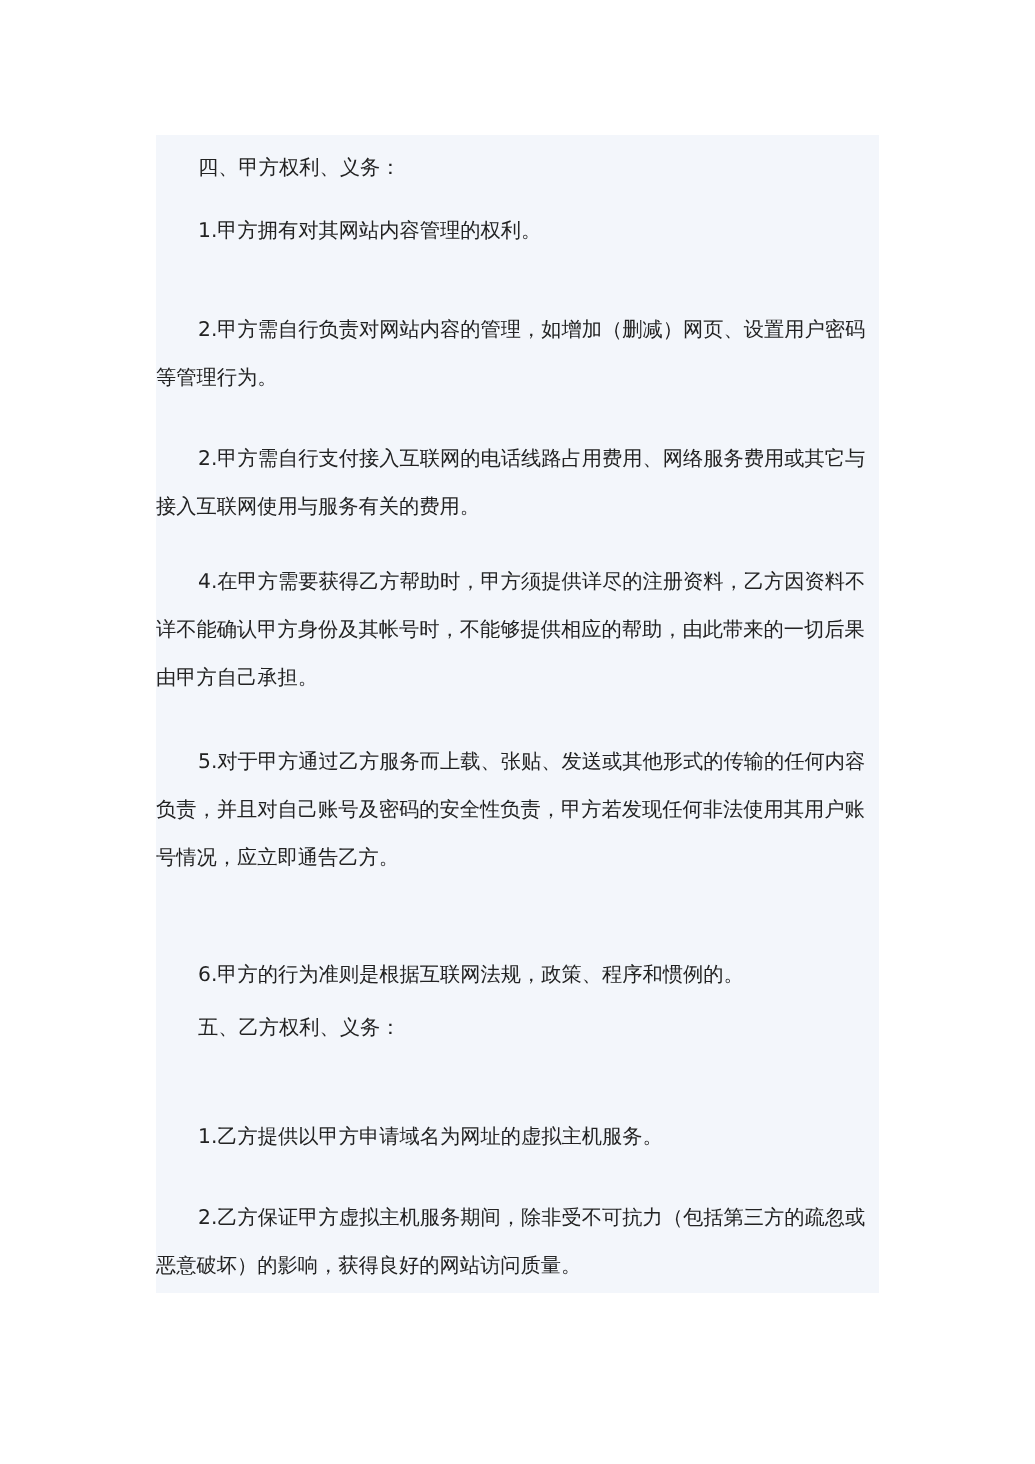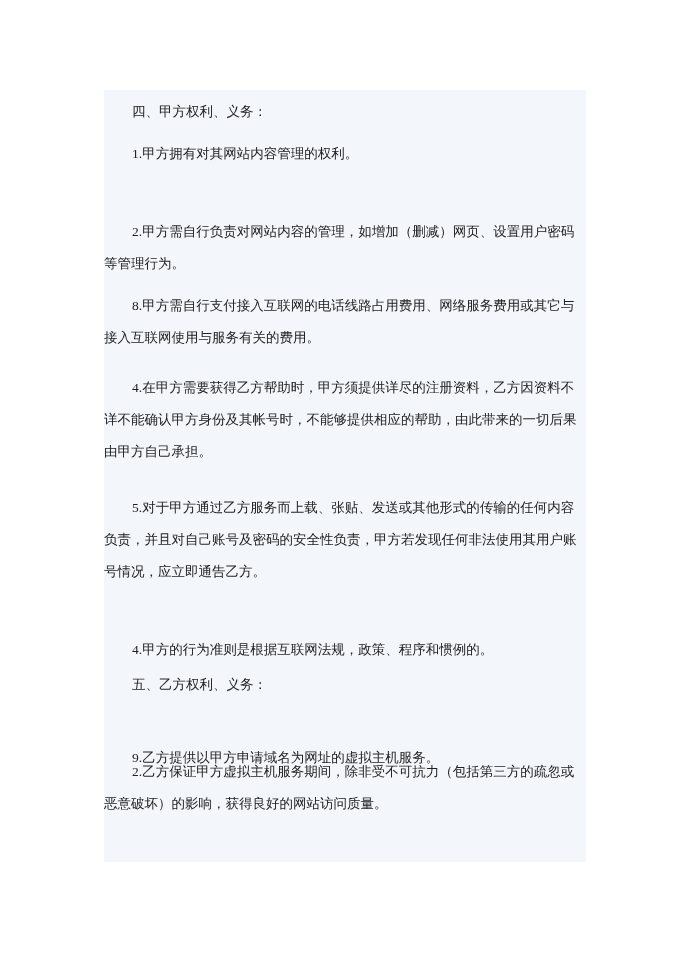--- a/index.html
+++ b/index.html
@@ -1,28 +1,28 @@
 <!DOCTYPE html>
 <html><head>
 <meta charset="utf-8">
 <style>
   html, body { margin:0; padding:0; background:#ffffff; }
   body { width:690px; height:976px; position:relative; overflow:hidden;
          font-family: "DejaVu Sans", "Liberation Sans", sans-serif; color:#222; }
   .box { position:absolute; left:104px; top:90px; width:482px; height:772px; background:#f3f6fb; }
-  .para { position:absolute; left:104px; width:482px; font-size:13.5px; line-height:32px; margin:0;font-family:Liberation Serif, serif; }
+  .para { position:absolute; left:104px; width:482px; font-size:13.5px; line-height:32px; margin:0; }
   .para .ind { display:inline-block; width:28px; }
 </style>
 </head>
 <body>
 
 <div class="box"></div>
 
 <p class="para" style="top:96px"><span class="ind"></span><span>四、甲方权利、义务：</span></p>
 <p class="para" style="top:138px"><span class="ind"></span><span>1.甲方拥有对其网站内容管理的权利。</span></p>
-<p class="para" style="top:216px"><span class="ind"></span><span>2.甲方需自行负责对网站内容的管理，如增加（删减）网页、设置用户密码等管理行为。</span></p>
-<p class="para" style="top:290px"><span class="ind"></span><span>8.甲方需自行支付接入互联网的电话线路占用费用、网络服务费用或其它与接入互联网使用与服务有关的费用。</span></p>
+<p class="para" style="top:204px"><span class="ind"></span><span>2.甲方需自行负责对网站内容的管理，如增加（删减）网页、设置用户密码等管理行为。</span></p>
+<p class="para" style="top:290px"><span class="ind"></span><span>2.甲方需自行支付接入互联网的电话线路占用费用、网络服务费用或其它与接入互联网使用与服务有关的费用。</span></p>
 <p class="para" style="top:372px"><span class="ind"></span><span>4.在甲方需要获得乙方帮助时，甲方须提供详尽的注册资料，乙方因资料不详不能确认甲方身份及其帐号时，不能够提供相应的帮助，由此带来的一切后果由甲方自己承担。</span></p>
 <p class="para" style="top:492px"><span class="ind"></span><span>5.对于甲方通过乙方服务而上载、张贴、发送或其他形式的传输的任何内容负责，并且对自己账号及密码的安全性负责，甲方若发现任何非法使用其用户账号情况，应立即通告乙方。</span></p>
-<p class="para" style="top:634px"><span class="ind"></span><span>4.甲方的行为准则是根据互联网法规，政策、程序和惯例的。</span></p>
+<p class="para" style="top:634px"><span class="ind"></span><span>6.甲方的行为准则是根据互联网法规，政策、程序和惯例的。</span></p>
 <p class="para" style="top:669px"><span class="ind"></span><span>五、乙方权利、义务：</span></p>
-<p class="para" style="top:742px"><span class="ind"></span><span>9.乙方提供以甲方申请域名为网址的虚拟主机服务。</span></p>
-<p class="para" style="top:756px"><span class="ind"></span><span>2.乙方保证甲方虚拟主机服务期间，除非受不可抗力（包括第三方的疏忽或恶意破坏）的影响，获得良好的网站访问质量。</span></p>
+<p class="para" style="top:742px"><span class="ind"></span><span>1.乙方提供以甲方申请域名为网址的虚拟主机服务。</span></p>
+<p class="para" style="top:796px"><span class="ind"></span><span>2.乙方保证甲方虚拟主机服务期间，除非受不可抗力（包括第三方的疏忽或恶意破坏）的影响，获得良好的网站访问质量。</span></p>
 
 </body></html>

